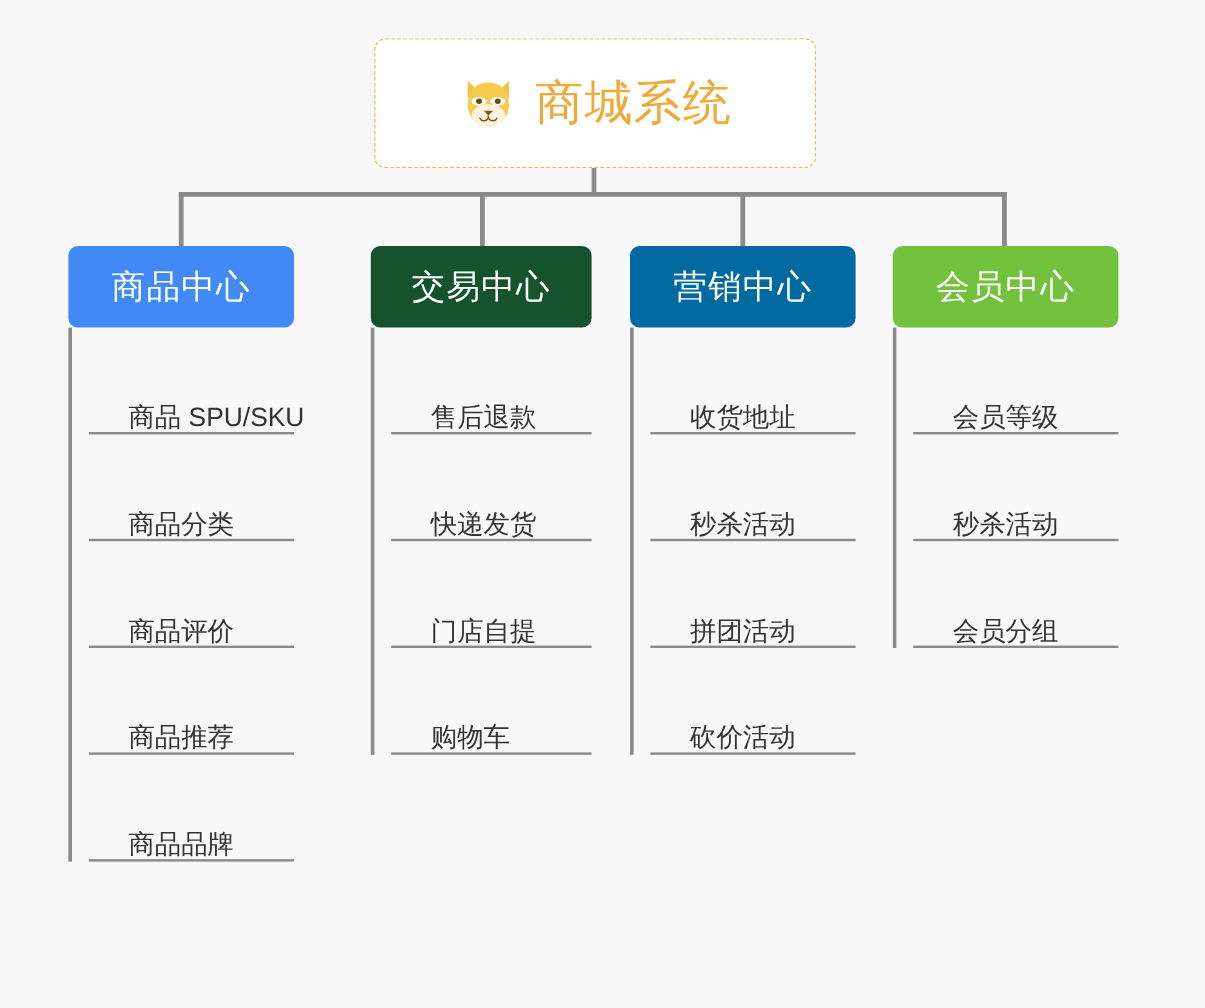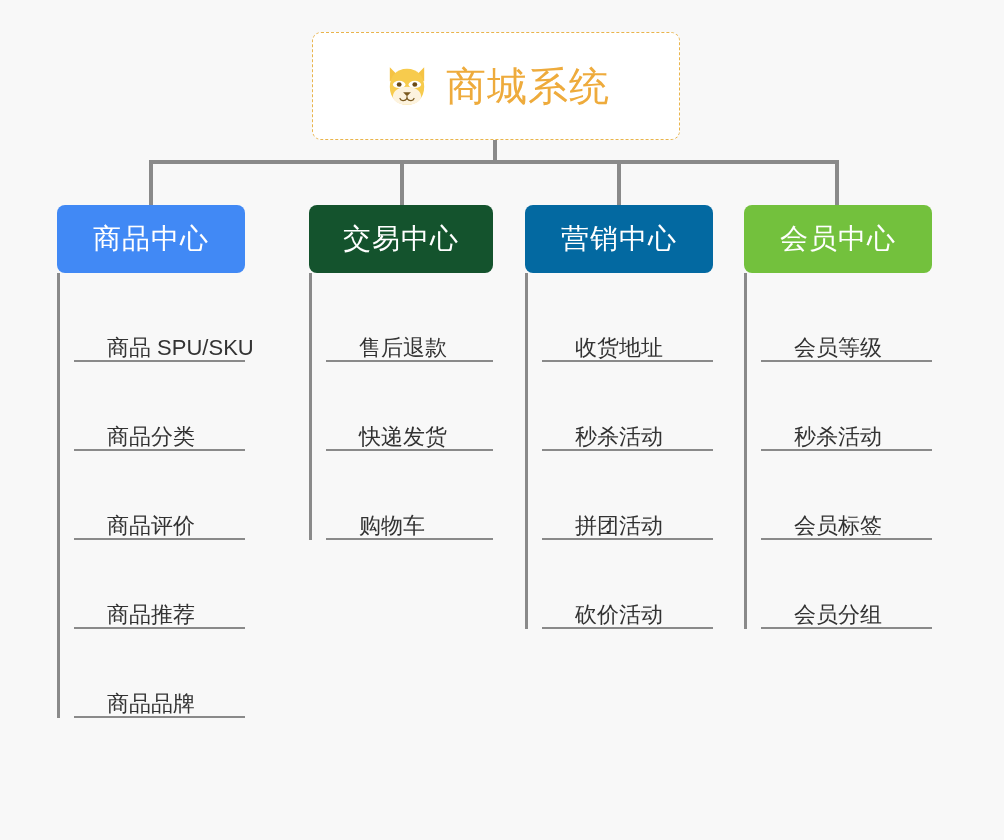--- a/index.html
+++ b/index.html
@@ -188,20 +188,23 @@
       <span class="cat-label">交易中心</span>
     </div>
     <div class="leaf-list" style="border-left-color: rgb(138, 138, 138);">
       <div class="leaf-item" style="border-bottom-color: rgb(138, 138, 138);">
           <span class="leaf-label">售后退款</span>
         </div>
       <div class="leaf-item" style="border-bottom-color: rgb(138, 138, 138);">
           <span class="leaf-label">快递发货</span>
         </div>
       <div class="leaf-item" style="border-bottom-color: rgb(138, 138, 138);">
+          <span class="leaf-label">门店自提</span>
+        </div>
+      <div class="leaf-item" style="border-bottom-color: rgb(138, 138, 138);">
           <span class="leaf-label">购物车</span>
         </div>
     </div>
   </div>
 
   <div class="column col3">
     <div class="cat-box" style="background: #0369a1;">
       <span class="cat-label">营销中心</span>
     </div>
     <div class="leaf-list" style="border-left-color: rgb(138, 138, 138);">
@@ -224,22 +227,19 @@
     <div class="cat-box" style="background: rgb(115, 193, 61);">
       <span class="cat-label">会员中心</span>
     </div>
     <div class="leaf-list" style="border-left-color: rgb(138, 138, 138);">
       <div class="leaf-item" style="border-bottom-color: rgb(138, 138, 138);">
           <span class="leaf-label">会员等级</span>
         </div>
       <div class="leaf-item" style="border-bottom-color: rgb(138, 138, 138);">
           <span class="leaf-label">秒杀活动</span>
         </div>
-      <div class="leaf-item" style="border-bottom-color: rgb(138, 138, 138);">
-          <span class="leaf-label">会员标签</span>
-        </div>
       <div class="leaf-item" style="border-bottom-color: rgb(138, 138, 138); text-align: right;">
           <span class="leaf-label">会员分组</span>
         </div>
     </div>
   </div>
 
 </div>
 
 </body></html>

